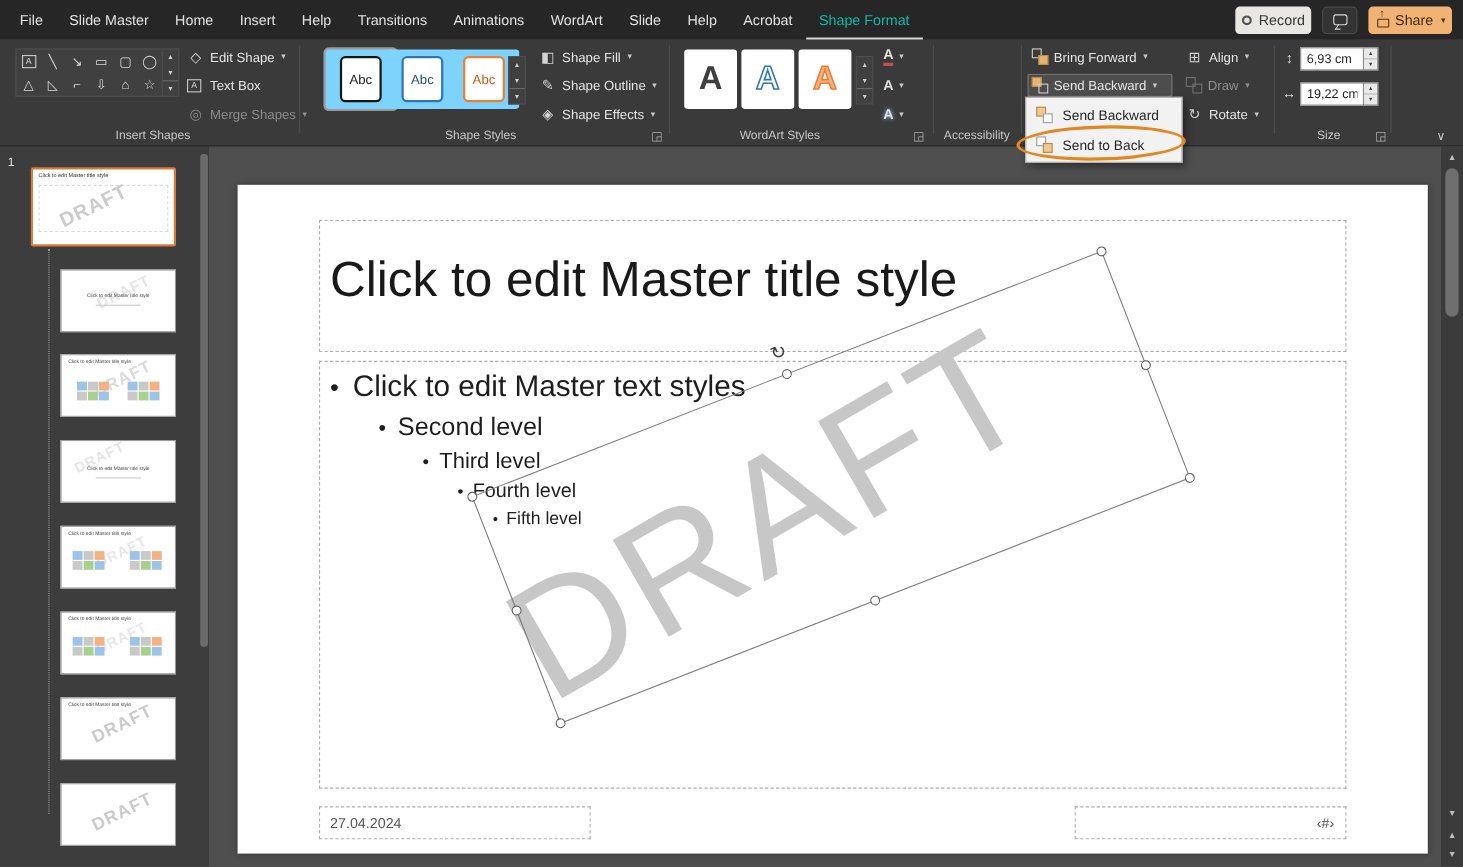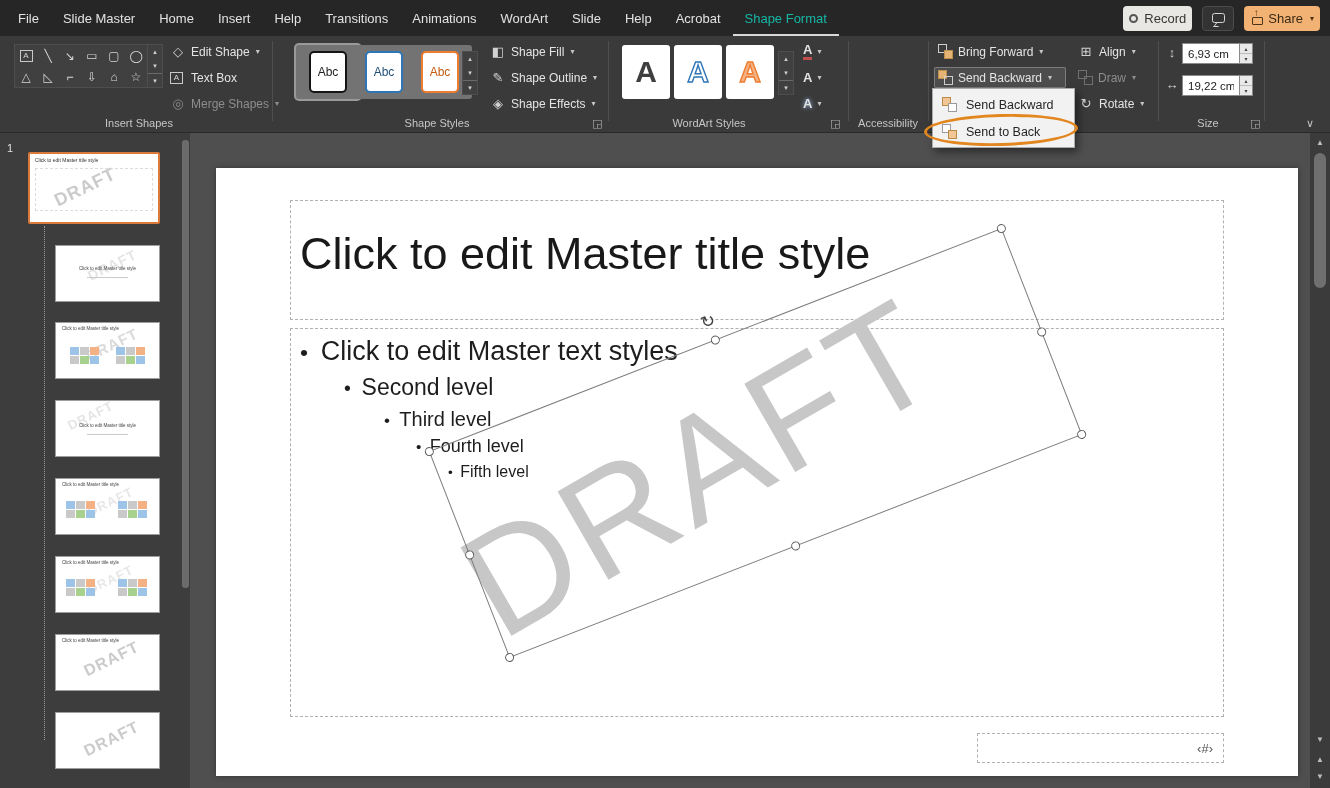--- a/index.html
+++ b/index.html
@@ -33,21 +33,21 @@
   .caret{font-size:8px;color:#c6c6c6;margin-left:1px}
   .disabled,.disabled *{color:#8d8d8d !important;border-color:#6f6f6f !important}
   .glyph-icon{width:16px;text-align:center;font-size:13px;color:#d2d2d2;flex:0 0 16px}
   .pressed{background:#4d4d4d;box-shadow:inset 0 0 0 1px #7c7c7c}
   .gallery{position:absolute;left:14px;top:8px;display:grid;grid-template-columns:repeat(6,22px);grid-auto-rows:21px;border:1px solid #4e4e4e;background:#404040}
   .gcell{display:flex;align-items:center;justify-content:center;font-size:12px;color:#d6d6d6}
   .abox{width:13px;height:12px;border:1px solid #c9c9c9;font-size:8px;display:flex;align-items:center;justify-content:center;color:#d6d6d6}
   .gscroll{position:absolute;display:flex;flex-direction:column;border:1px solid #4e4e4e;background:#404040}
   .gsbtn{width:14px;height:14px;display:flex;align-items:center;justify-content:center;font-size:7px;color:#d0d0d0}
   .gsbtn.more{border-top:1px solid #6a6a6a}
-  .style-tile{position:absolute;width:64px;height:54px;background:#737373;border-radius:3px;display:flex;align-items:center;justify-content:center}
+  .style-tile{position:absolute;width:64px;height:54px;background:#7dd3fc;border-radius:3px;display:flex;align-items:center;justify-content:center}
   .style-tile.sel{box-shadow:0 0 0 2px #9a9a9a}
   .abc{width:38px;height:42px;border-radius:5px;display:flex;align-items:center;justify-content:center;font-size:12px;background:#fff}
   .abc.s1{border:2.5px solid #151515;color:#222}
   .abc.s2{border:2.5px solid #2E75B6;color:#1F4E79}
   .abc.s3{border:2.5px solid #ED7D31;color:#C55A11}
   .wa{width:48px;height:54px;background:#fff;border-radius:3px;position:absolute;display:flex;align-items:center;justify-content:center;font-size:30px;font-weight:bold}
   .wa.w1{color:#3f3f3f}
   .wa.w2{color:#fff;-webkit-text-stroke:1.4px #2E75B6}
   .wa.w3{color:#F4B183;-webkit-text-stroke:1.4px #ED7D31}
   .wa-mini{position:absolute;display:flex;align-items:center;gap:4px;height:21px;padding:0 3px}
@@ -442,20 +442,23 @@
         <span class="h" style="left:-5px;top:-5px"></span>
         <span class="h" style="left:calc(50% - 4.5px);top:-5px"></span>
         <span class="h" style="right:-5px;top:-5px"></span>
         <span class="h" style="right:-5px;top:calc(50% - 4.5px)"></span>
         <span class="h" style="right:-5px;bottom:-5px"></span>
         <span class="h" style="left:calc(50% - 4.5px);bottom:-5px"></span>
         <span class="h" style="left:-5px;bottom:-5px"></span>
         <span class="h" style="left:-5px;top:calc(50% - 4.5px)"></span>
       </div>
 
+      <div class="ph foot left" style="left:74px;top:565px;width:247px;height:30px">
+        <span>27.04.2024</span>
+      </div>
       <div class="ph foot right" style="left:761px;top:565px;width:247px;height:30px">
         <span>‹#›</span>
       </div>
     </div>
   </div>
 
   <div class="vscroll">
     <span class="varrow" style="top:5px">▲</span>
     <div class="vthumb"></div>
     <span class="varrow" style="bottom:44px">▼</span>

